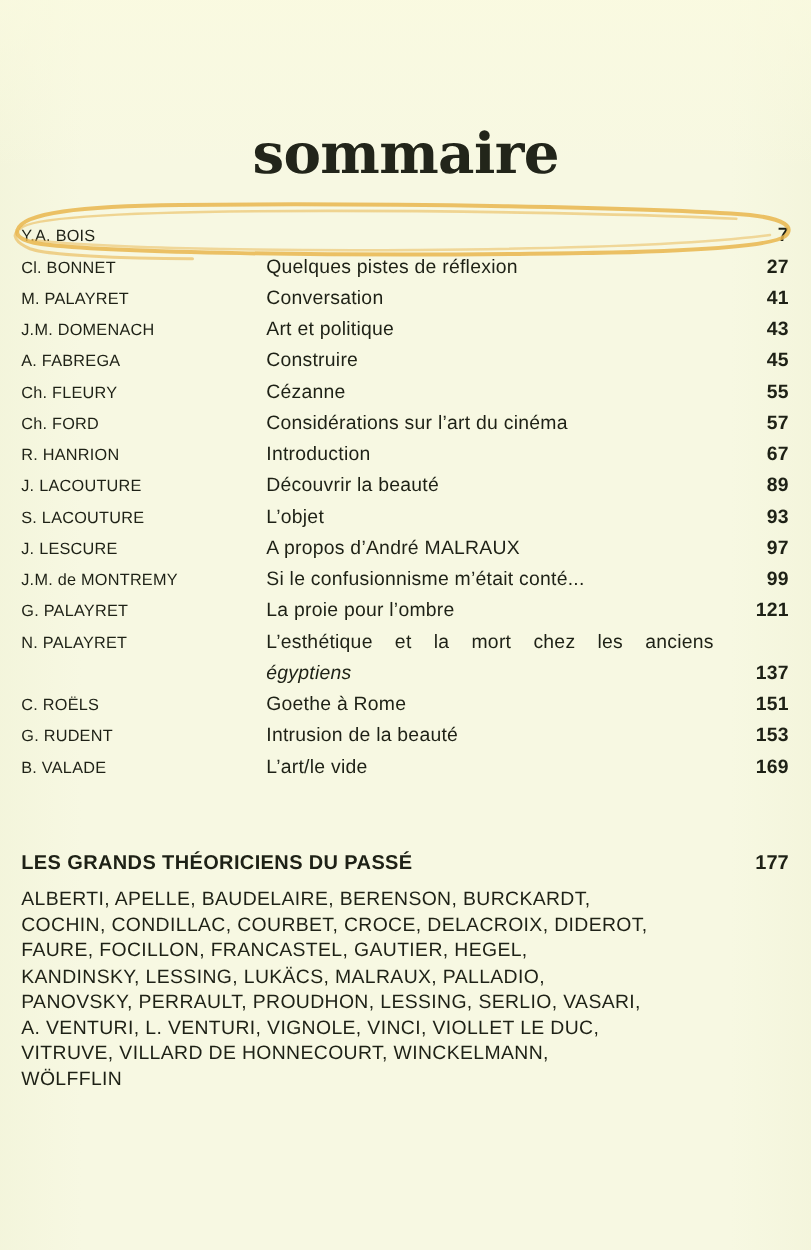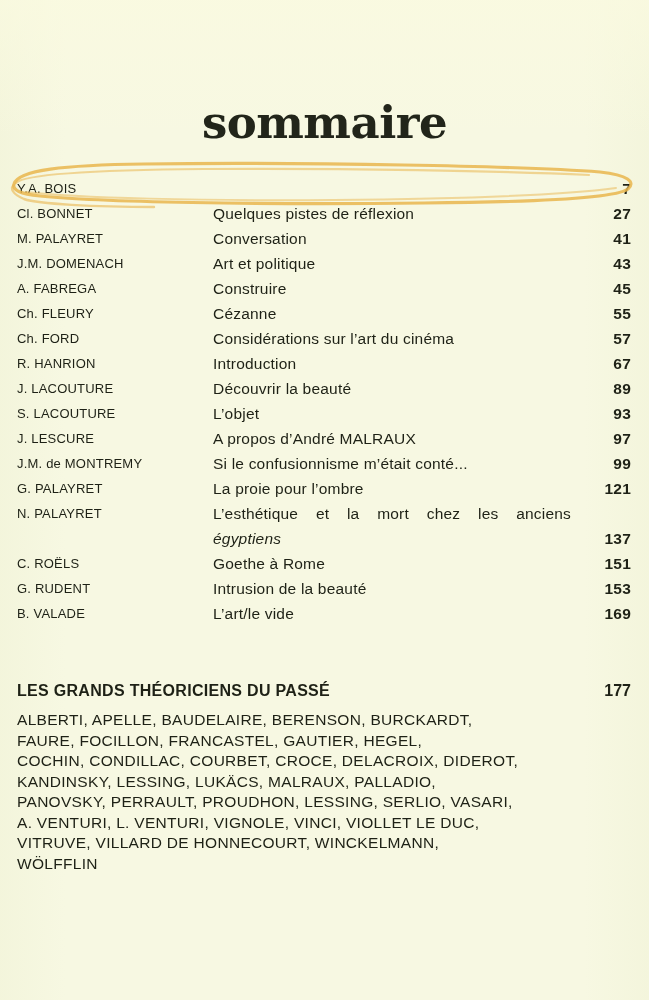--- a/index.html
+++ b/index.html
@@ -257,22 +257,22 @@
       </div>
     </div>
 
   <div class="section">
     <div class="section-head">
       <div class="section-head-label">LES GRANDS THÉORICIENS DU PASSÉ</div>
       <div class="section-head-page">177</div>
     </div>
     <div class="names">
         <div class="names-line">ALBERTI, APELLE, BAUDELAIRE, BERENSON, BURCKARDT,</div>
+        <div class="names-line">COCHIN, CONDILLAC, COURBET, CROCE, DELACROIX, DIDEROT,</div>
         <div class="names-line">FAURE, FOCILLON, FRANCASTEL, GAUTIER, HEGEL,</div>
-        <div class="names-line">COCHIN, CONDILLAC, COURBET, CROCE, DELACROIX, DIDEROT,</div>
         <div class="names-line">KANDINSKY, LESSING, LUKÄCS, MALRAUX, PALLADIO,</div>
         <div class="names-line">PANOVSKY, PERRAULT, PROUDHON, LESSING, SERLIO, VASARI,</div>
         <div class="names-line">A. VENTURI, L. VENTURI, VIGNOLE, VINCI, VIOLLET LE DUC,</div>
         <div class="names-line">VITRUVE, VILLARD DE HONNECOURT, WINCKELMANN,</div>
         <div class="names-line">WÖLFFLIN</div>
       </div>
   </div>
 
   <svg class="highlight-mark" viewBox="0 0 640 52" preserveAspectRatio="none">
     <g fill="none" stroke="#e9b64e" stroke-opacity="0.85" stroke-linecap="round" stroke-linejoin="round">

